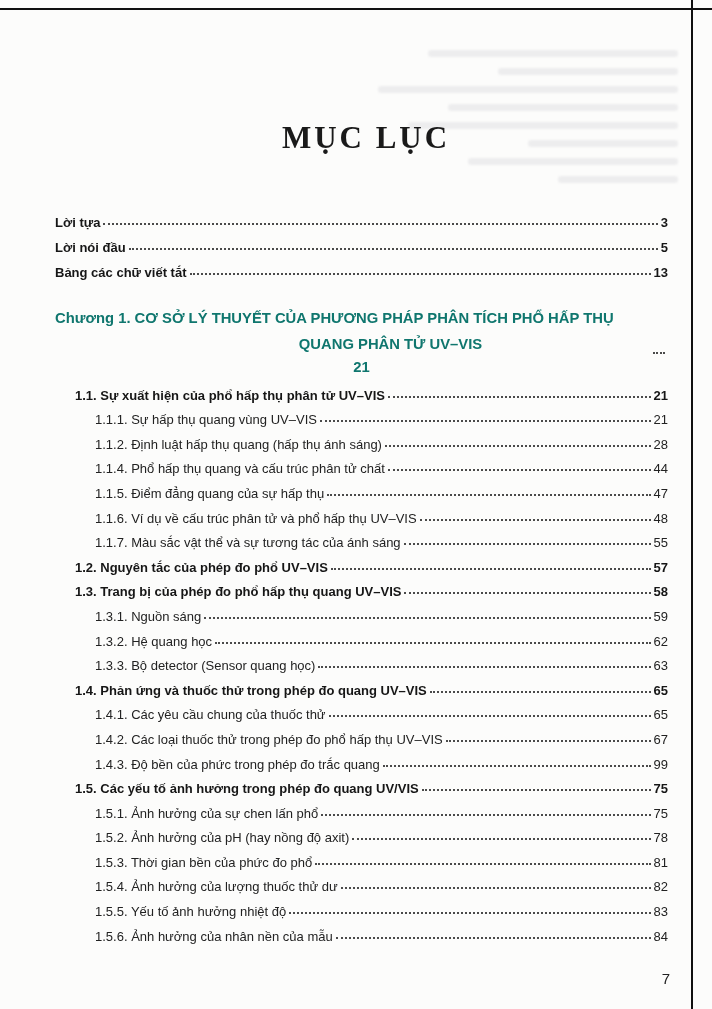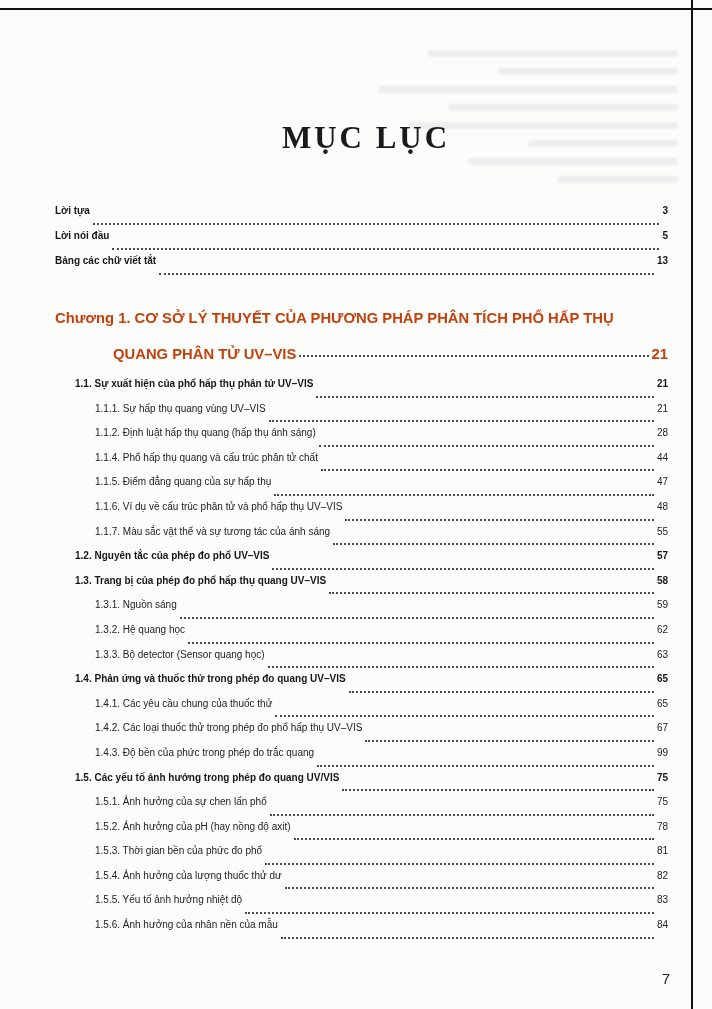--- a/index.html
+++ b/index.html
@@ -22,38 +22,38 @@
 
   .title{
     position:absolute;top:120px;left:10px;width:100%;
     margin:0;text-align:center;
     font-family:"Liberation Serif",serif;
     font-size:31px;font-weight:700;letter-spacing:3px;color:#1a1a1a;
   }
 
   .content{position:absolute;left:55px;top:205px;width:613px;}
 
-  .row{display:flex;align-items:flex-start;height:24.6px;font-size:10px;}
+  .row{display:flex;align-items:flex-end;height:24.6px;font-size:13px;}
   .front .row{height:25px;}
   .row .lbl{white-space:nowrap;}
   .leader{
     flex:1;min-width:12px;
     margin:0 3px;
     border-bottom:2px dotted #4a4a4a;
     align-self:flex-end;margin-bottom:5px;
   }
   .pg{white-space:nowrap;}
   .bold{font-weight:700;color:#161616;}
   .lvl0{padding-left:0;}
   .lvl1{padding-left:20px;}
   .lvl2{padding-left:40px;}
 
-  .chapter{margin-top:30px;font-weight:700;color:#c2410c;font-size:14.8px;}
+  .chapter{margin-top:30px;font-weight:700;color:#0f766e;font-size:14.8px;}
   .chapter .line1{height:26px;display:flex;align-items:baseline;white-space:nowrap;}
-  .chapter .line2{height:26px;display:flex;align-items:flex-end;}
+  .chapter .line2{height:26px;display:flex;align-items:center;flex-direction:column;}
   .chapter .line2 .lbl{padding-left:58px;white-space:nowrap;}
 
   .entries{margin-top:16px;}
 
   .folio{
     position:absolute;right:42px;bottom:22px;
     font-size:15px;color:#222;
   }
 </style>
 </head>

